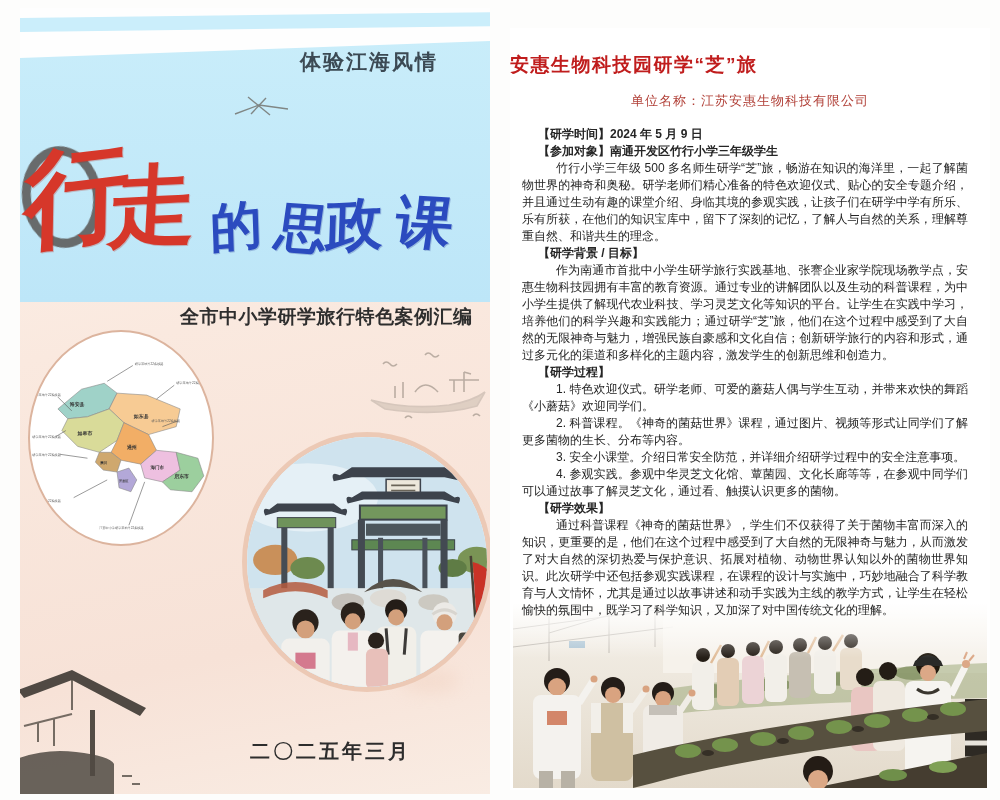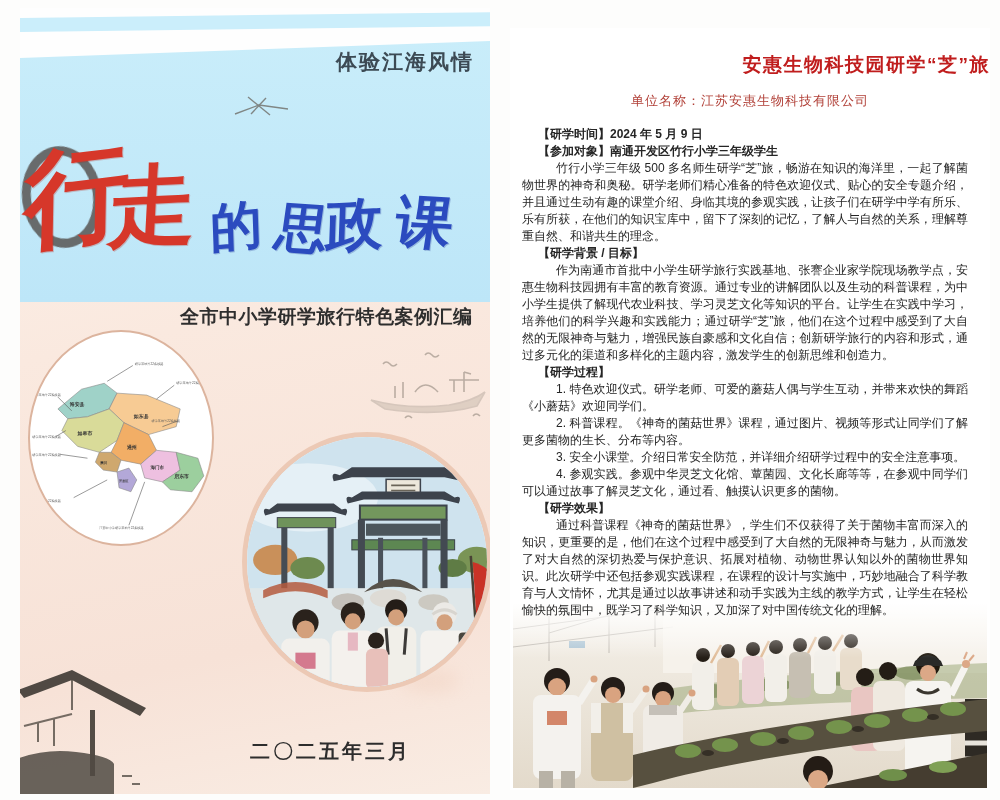--- a/index.html
+++ b/index.html
@@ -6,21 +6,21 @@
   *{box-sizing:border-box;}
   body{font-family:"Liberation Sans","DejaVu Sans",sans-serif;}
   .canvas{position:relative;width:1000px;height:800px;background:#fdfdfc;overflow:hidden;}
 
   
   .page-left{position:absolute;left:20px;top:8px;width:470px;height:786px;background:linear-gradient(168deg,#fdf3ec 0%,#fae9df 40%,#f7e2d7 78%,#f9ece3 100%);overflow:hidden;}
   .lp-topwhite{position:absolute;left:0;top:0;width:100%;height:50px;background:#fefefe;}
   .lp-strip{position:absolute;left:-4px;top:7px;width:104%;height:14px;background:#cbeefb;transform:rotate(-0.7deg);}
   .lp-blue{position:absolute;left:0;top:28px;width:100%;height:266px;background:linear-gradient(180deg,#c9edfa 0%,#bde6f8 100%);clip-path:polygon(0 22px,100% 5px,100% 100%,0 100%);}
   .lp-tagline{position:absolute;left:280px;top:38px;color:#3c4a54;font-size:21px;font-weight:700;letter-spacing:2px;line-height:31px;z-index:3;}
-  .lp-tagline .t2{margin-left:36px;}
+  .lp-tagline .t2{}
   .dragonfly{position:absolute;left:212px;top:86px;z-index:3;}
   .ink-circle{position:absolute;left:2px;top:138px;width:80px;height:102px;border:9px solid rgba(78,72,68,.78);border-radius:50%;transform:rotate(-8deg);filter:blur(.6px);z-index:1;}
   .cal{position:absolute;z-index:2;font-weight:700;line-height:1;}
   .cal.red{color:#d6372a;text-shadow:1px 1px 0 rgba(180,30,20,.25);}
   .cal.blue{color:#2b4bbf;text-shadow:1px 1px 0 rgba(20,40,140,.25);}
   .c-hang{left:4px;top:134px;font-size:106px;transform:rotate(-7deg) skewX(-8deg);}
   .c-zou{left:88px;top:154px;font-size:88px;transform:rotate(-3deg) skewX(-6deg);}
   .c-de{left:190px;top:192px;font-size:52px;transform:rotate(-6deg) skewX(-4deg);}
   .c-si{left:256px;top:194px;font-size:52px;transform:rotate(4deg) skewX(-4deg);}
   .c-zheng{left:306px;top:188px;font-size:57px;transform:rotate(-3deg) skewX(-5deg);}
@@ -32,21 +32,21 @@
   .photo-circle svg{position:absolute;left:0;top:0;}
   .house{position:absolute;left:-6px;top:656px;z-index:2;}
   .lp-publisher{position:absolute;left:230px;top:690px;width:220px;text-align:center;font-size:20px;font-weight:700;color:#2d2d2d;letter-spacing:2px;z-index:3;}
   .lp-date{position:absolute;left:230px;top:730px;width:220px;font-size:20px;font-weight:600;color:#2d2d2d;letter-spacing:3px;z-index:3;}
   .blotch{position:absolute;border-radius:50%;background:#ecc4ae;filter:blur(8px);opacity:.25;z-index:1;}
   .map-label{font-weight:700;fill:#333;}
   .map-callout{fill:#5a5a5a;}
 
   
   .page-right{position:absolute;left:510px;top:28px;width:480px;height:762px;background:#ffffff;}
-  .rp-title{margin:0;position:absolute;top:24px;left:0;width:100%;text-align:right;font-size:19px;font-weight:700;color:#c01d1d;letter-spacing:1.5px;}
+  .rp-title{margin:0;position:absolute;top:24px;left:0;width:100%;text-align:left;font-size:19px;font-weight:700;color:#c01d1d;letter-spacing:1.5px;}
   .rp-org{position:absolute;top:64px;left:0;width:100%;text-align:center;font-size:13px;color:#b14038;font-family:"Liberation Serif","DejaVu Serif",serif;letter-spacing:1px;}
   .rp-body{position:absolute;top:98px;left:12px;width:446px;font-size:12px;line-height:17px;color:#252525;text-align:justify;z-index:2;}
   .rp-body p{margin:0;}
   .rp-body p.lbl{text-indent:16px;font-weight:600;}
   .rp-body p.para{text-indent:34px;}
   .rp-photo{position:absolute;left:2px;right:2px;top:575px;bottom:2px;z-index:1;overflow:hidden;}
   .rp-photo::after{content:"";position:absolute;left:0;top:0;right:0;height:55px;background:linear-gradient(180deg,#ffffff 0%,rgba(255,255,255,0) 100%);}
 </style>
 </head>
 <body>

